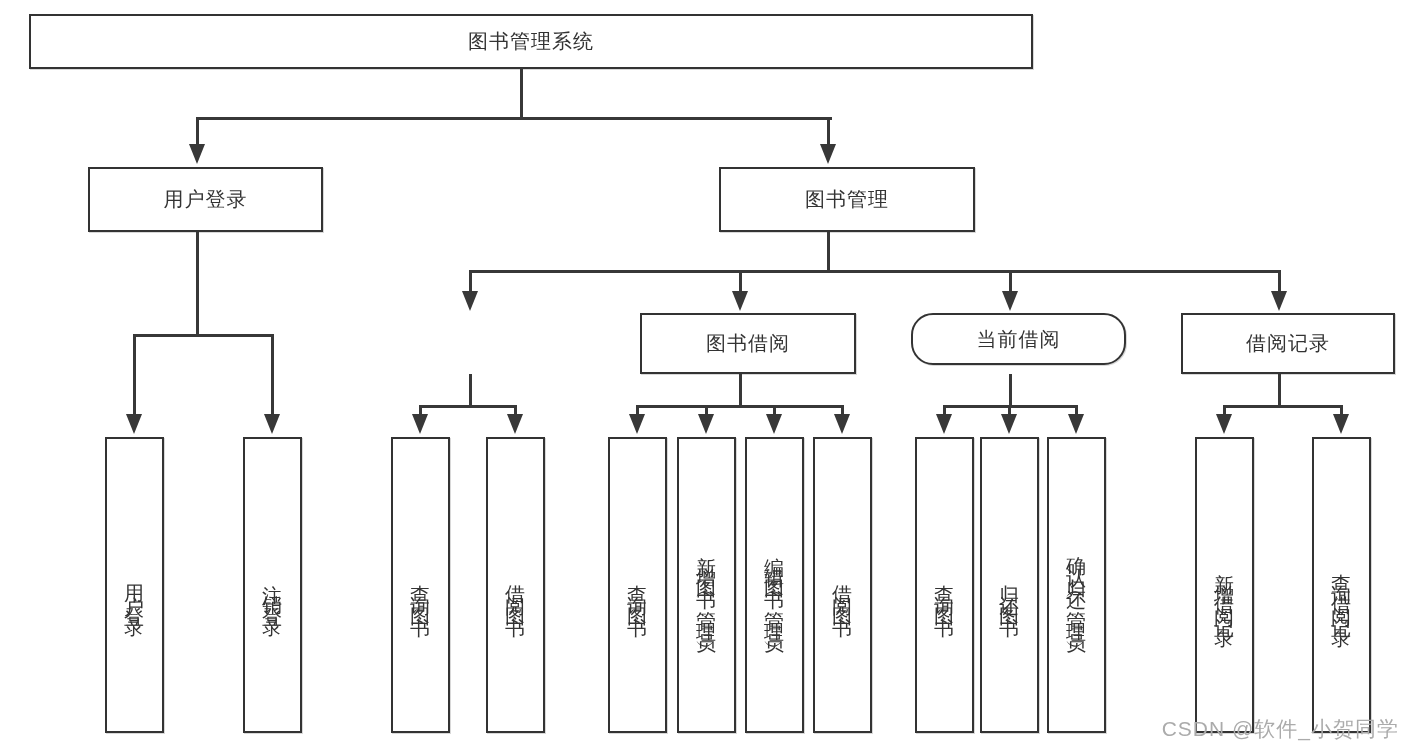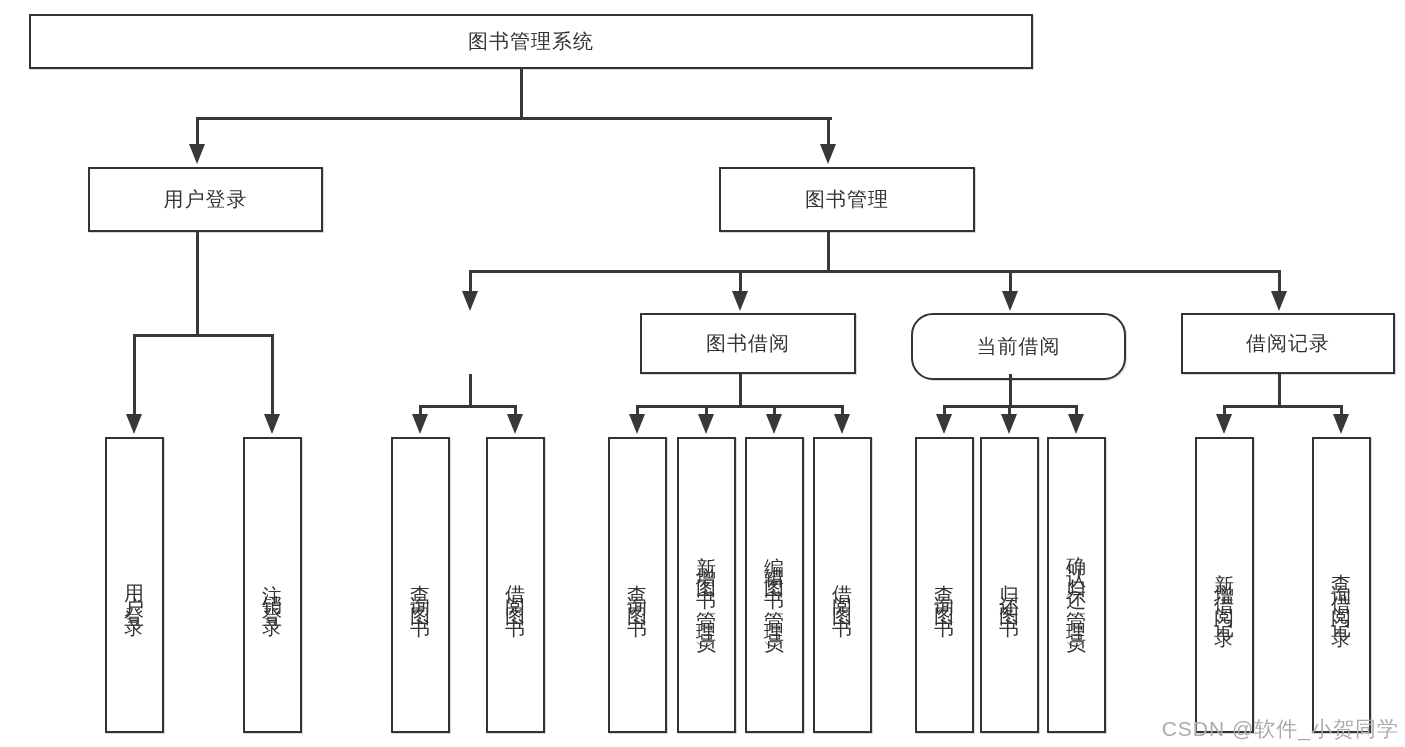--- a/index.html
+++ b/index.html
@@ -54,21 +54,21 @@
   <div class="node" style="left:80px; top:167px; width:235px; height:65px;">
     <span>用户登录</span>
   </div>
   <div class="node" style="left:711px; top:167px; width:256px; height:65px;">
     <span>图书管理</span>
   </div>
 
   <div class="node" style="left:632px; top:313px; width:216px; height:61px;">
     <span>图书借阅</span>
   </div>
-  <div class="node" style="left:903px; top:313px; width:215px; height:67px;border-radius:22px;">
+  <div class="node" style="left:903px; top:313px; width:215px; height:52px;border-radius:22px;">
     <span>当前借阅</span>
   </div>
   <div class="node" style="left:1173px; top:313px; width:214px; height:61px;">
     <span>借阅记录</span>
   </div>
 
   <div class="leaf" style="left:105px;">
     <span class="vtext">用户登录</span>
     </div>
   <div class="leaf" style="left:243px;">

